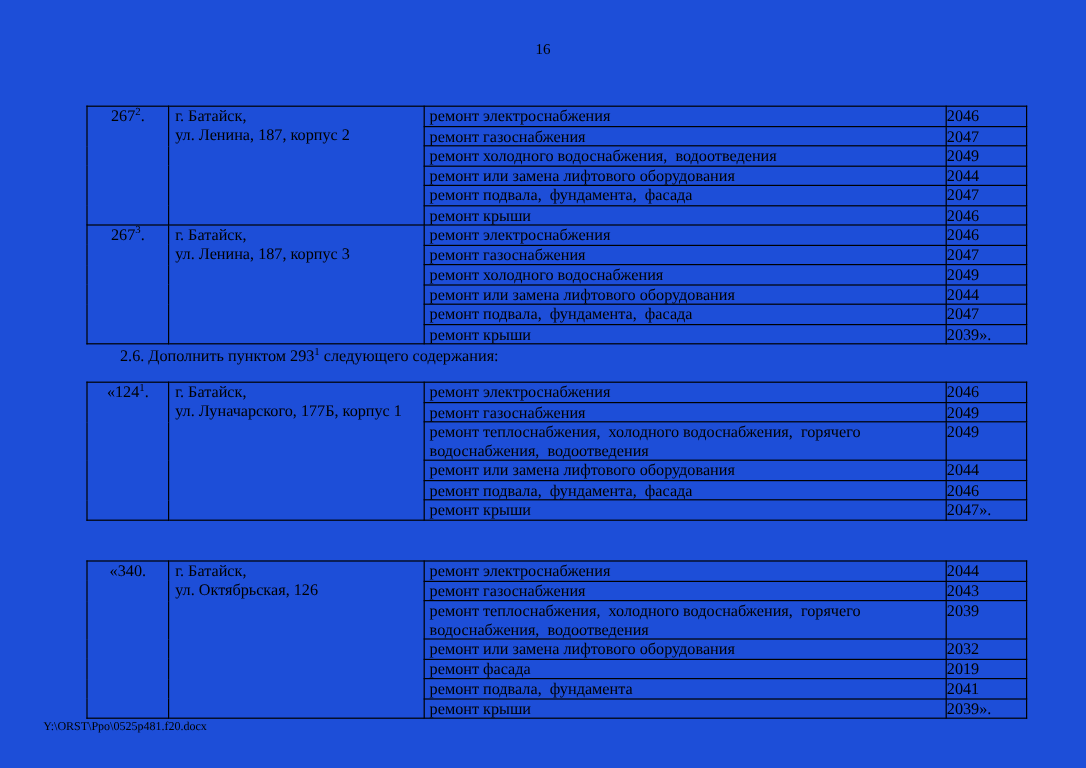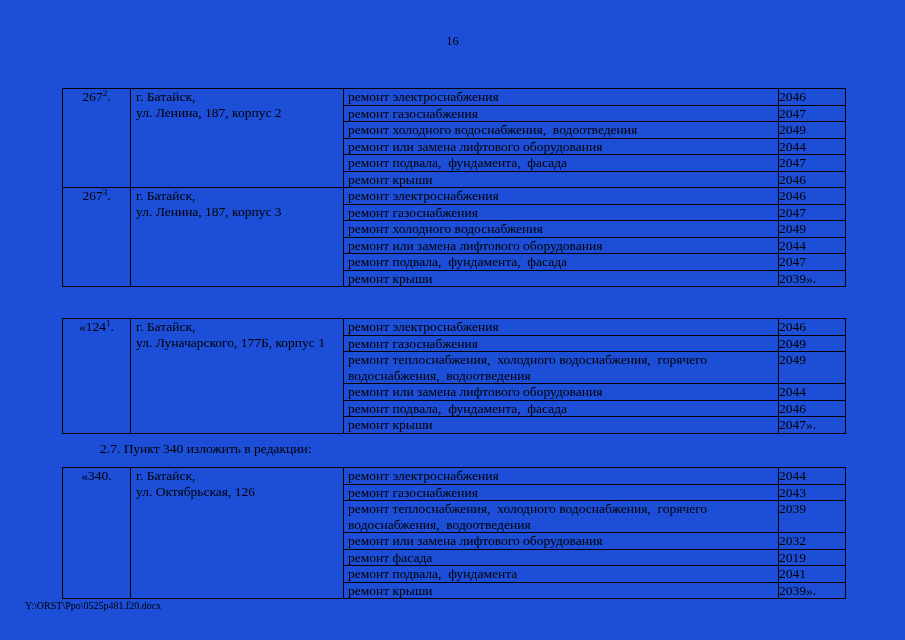--- a/index.html
+++ b/index.html
@@ -1,31 +1,31 @@
 <!DOCTYPE html>
 <html><head>
 <meta charset="utf-8">
 <style>
   html,body{margin:0;padding:0;}
   body{width:905px;height:640px;background:#ffffff;font-family:"Liberation Serif",serif;color:#000;}
   .page{position:relative;width:905px;height:640px;background:#1d4ed8;overflow:hidden;}
   .page-number{position:absolute;top:34px;left:0;width:100%;text-align:center;font-size:12.5px;}
-  .doc-table{position:absolute;left:62px;border-collapse:collapse;table-layout:fixed;width:783px;font-size:13.5px;}
+  .doc-table{position:absolute;left:72px;border-collapse:collapse;table-layout:fixed;width:783px;font-size:13.5px;}
   .doc-table td{border:1px solid #000;vertical-align:top;line-height:15.5px;padding:0;}
   col.c1{width:68px;}
   col.c2{width:213px;}
   col.c3{width:435px;}
   col.c4{width:67px;}
   td.num{text-align:center;}
   td.addr{padding-left:5px;padding-right:15px;}
   td.work{padding-left:4px;padding-right:4px;white-space:pre-wrap;}
   td.year{text-align:left;}
   sup{font-size:9px;line-height:0;}
   .para{position:absolute;left:100px;font-size:13.5px;line-height:16px;margin:0;}
-  .footer{position:absolute;left:25px;top:600px;font-size:10px;}
+  .footer{position:absolute;left:36px;top:600px;font-size:10px;}
   #t1{top:88px;}
   #p1{top:289px;}
   #t2{top:318px;}
   #p2{top:441px;}
   #t3{top:467px;}
 </style>
 </head>
 <body>
 
 <div class="page">
@@ -95,20 +95,21 @@
           <td class="work">ремонт подвала,  фундамента,  фасада</td>
           <td class="year">2047</td>
         </tr>
     <tr>
           <td class="work">ремонт крыши</td>
           <td class="year">2039».</td>
         </tr>
     </tbody>
   </table>
 
+  <p class="para" id="p1"><span>2.6. Дополнить пунктом 293</span><sup>1</sup><span> следующего содержания:</span></p>
 
   <table class="doc-table" id="t2">
     <colgroup>
         <col class="c1">
         <col class="c2">
         <col class="c3">
         <col class="c4">
       </colgroup>
     <tbody>
     <tr>
@@ -136,21 +137,20 @@
           <td class="work">ремонт подвала,  фундамента,  фасада</td>
           <td class="year">2046</td>
         </tr>
     <tr>
           <td class="work">ремонт крыши</td>
           <td class="year">2047».</td>
         </tr>
     </tbody>
   </table>
 
-  <p class="para" id="p2"><span>2.7. Пункт 340 изложить в редакции:</span><sup></sup><span></span></p>
 
   <table class="doc-table" id="t3">
     <colgroup>
         <col class="c1">
         <col class="c2">
         <col class="c3">
         <col class="c4">
       </colgroup>
     <tbody>
     <tr>

